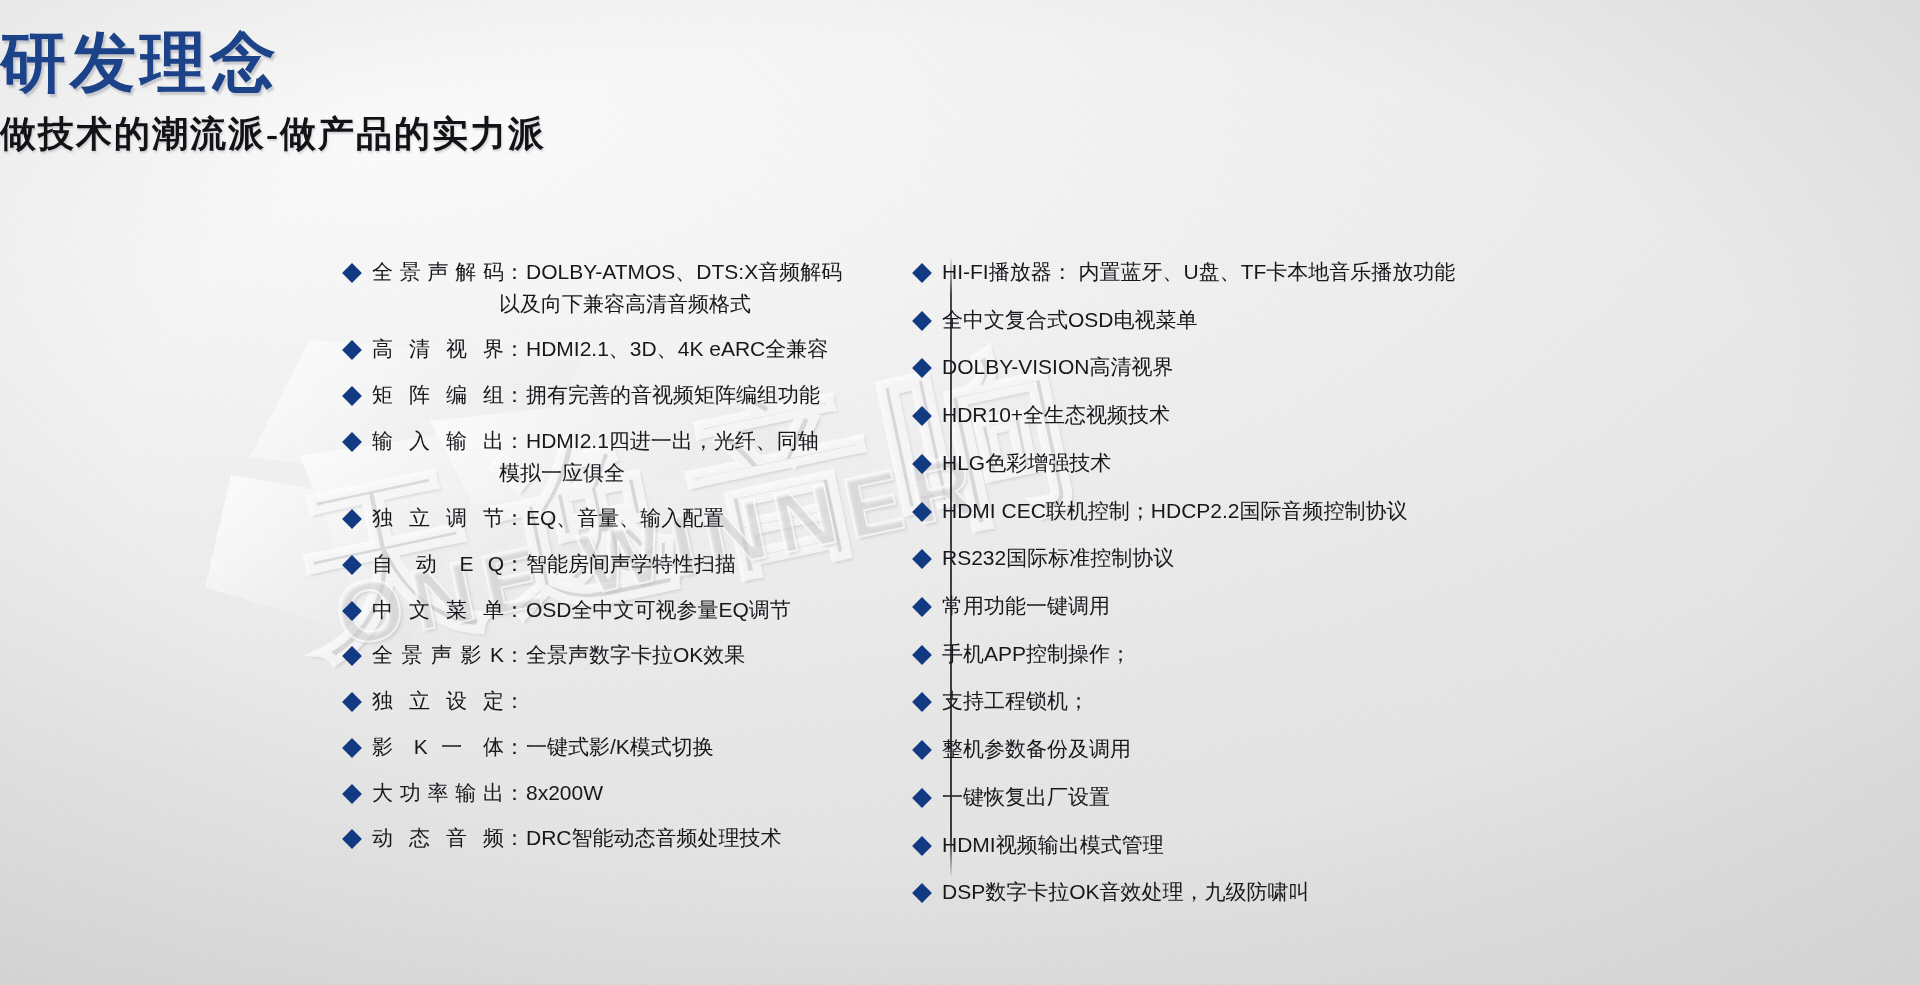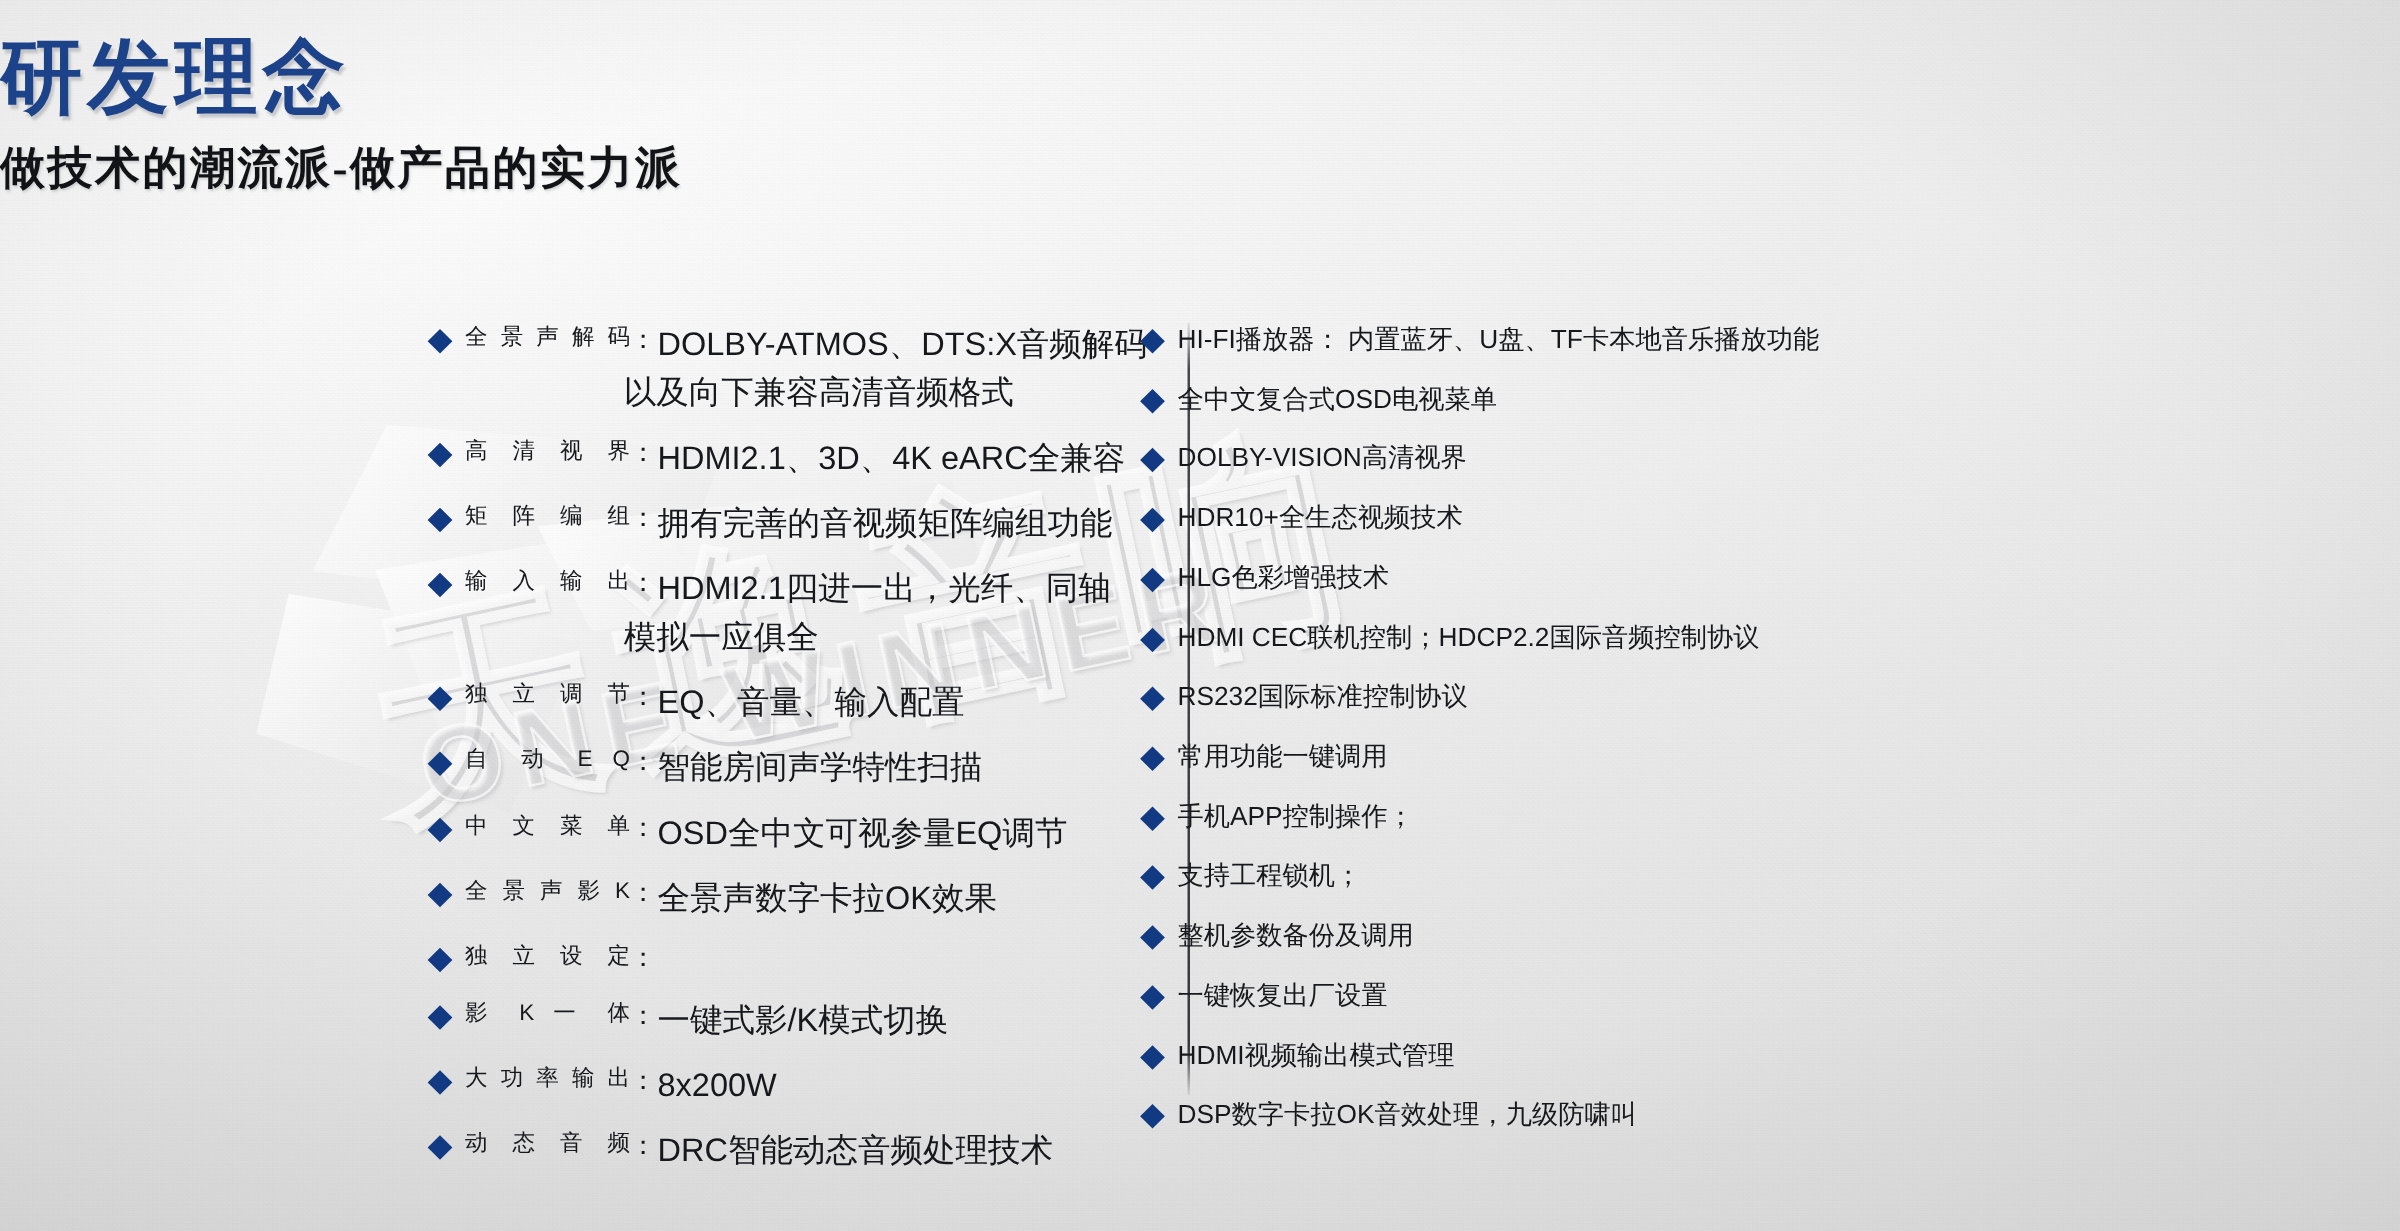--- a/index.html
+++ b/index.html
@@ -156,34 +156,34 @@
     width: 14px;
     height: 14px;
     margin: 8px 13px 0 0;
     background: #123a82;
     transform: rotate(45deg);
   }
 
   .label {
     flex: 0 0 auto;
     width: 132px;
-    font-size: 18px;
+    font-size: 21px;
     color: #16181c;
     text-align: justify;
     text-align-last: justify;
     white-space: nowrap;
   }
   .colon {
     flex: 0 0 auto;
     width: 22px;
     font-size: 21px;
     color: #16181c;
   }
   .value {
-    font-size: 26px;
+    font-size: 21px;
     color: #16181c;
     white-space: nowrap;
   }
   .value.indent { margin-left: 154px; }
 
   
   .col-right .row { margin-bottom: 20px; }
   .col-right .value { font-size: 21px; }
 </style>
 </head>

